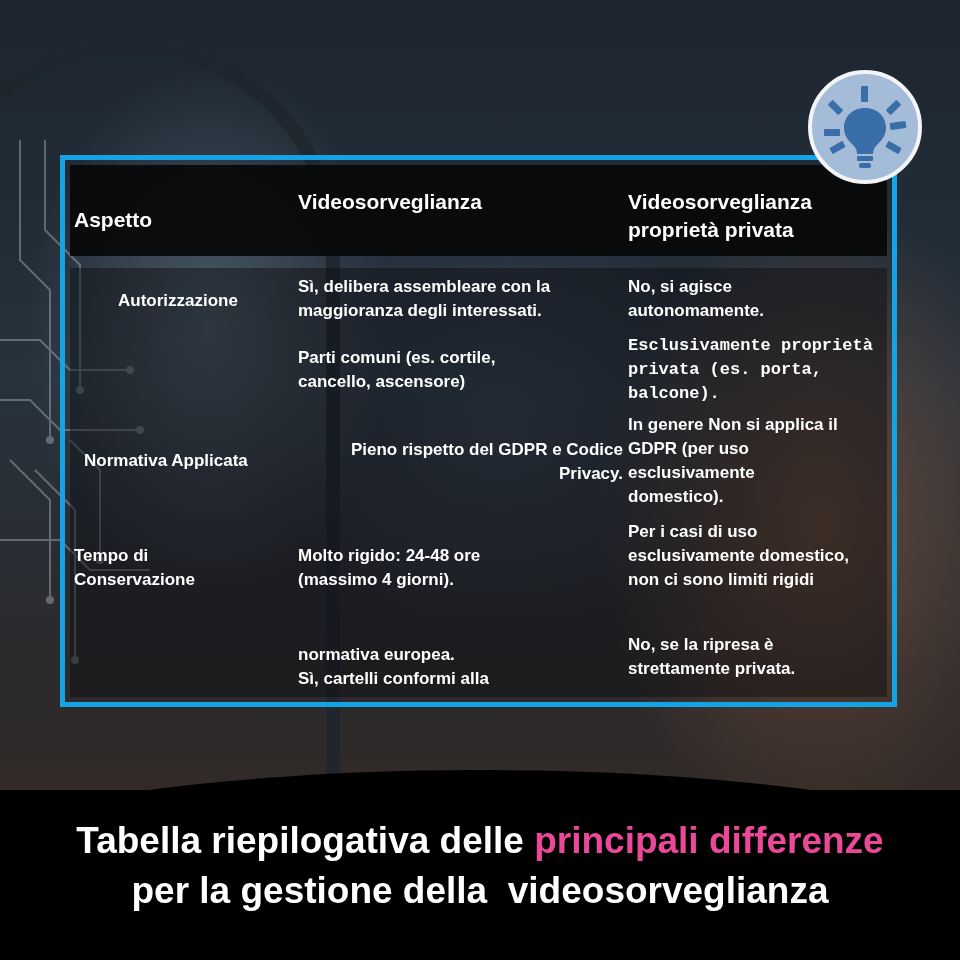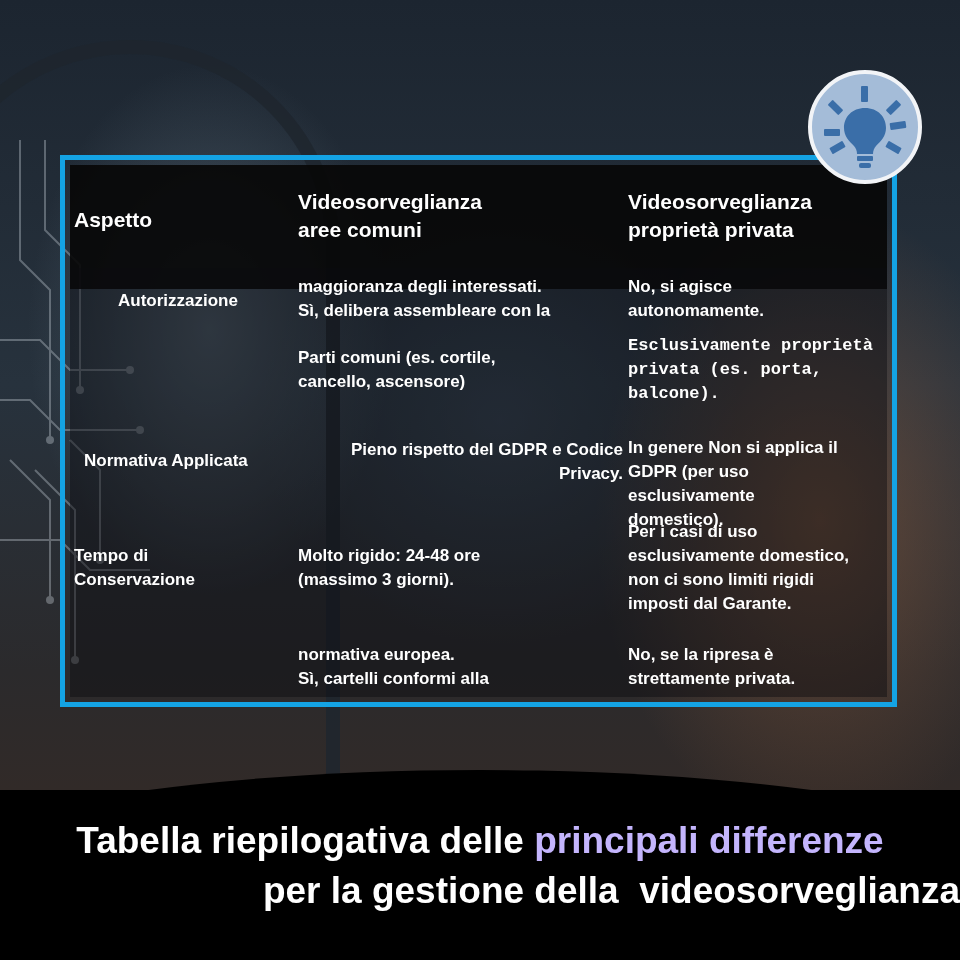--- a/index.html
+++ b/index.html
@@ -29,21 +29,21 @@
       background: #000; border-radius: 50% 50% 0 0 / 30% 30% 0 0;
     }
     .bottom-band {
       position: absolute; left: 0; top: 790px; width: 960px; height: 170px; background: #000;
     }
     .table-frame {
       position: absolute; left: 60px; top: 155px; width: 837px; height: 552px;
       border: 5px solid #14a3e4; box-sizing: border-box;
     }
     .table-header {
-      position: absolute; left: 5px; top: 5px; right: 5px; height: 124px;
+      position: absolute; left: 5px; top: 5px; right: 5px; height: 91px;
       background: rgba(8,8,8,0.92);
     }
     .table-body {
       position: absolute; left: 5px; top: 108px; right: 5px; bottom: 5px;
       background: rgba(10,12,16,0.45);
     }
     .hcell {
       position: absolute; color: #fff; font-weight: bold; font-size: 21px; line-height: 28px;
     }
     .cell {
@@ -53,21 +53,21 @@
     .c1 { left: 228px; width: 325px; }
     .c2 { left: 558px; width: 275px; }
     .icon-badge {
       position: absolute; left: 808px; top: 70px; width: 114px; height: 114px;
       border-radius: 50%; background: #a4bcd8; border: 4px solid #f2f4f7; box-sizing: border-box;
     }
     .title {
       position: absolute; left: 0; top: 816px; width: 960px; text-align: center;
       color: #fff; font-weight: bold; font-size: 37px; line-height: 50px;
     }
-    .accent { color: #c4b5fd; }
+    .accent { color: #ec4899; }
   </style>
 </head>
 <body>
 
 <div class="bg"></div>
 <div class="arch"></div>
 
 <svg class="circuit" viewBox="0 0 150 560">
   <g stroke="#cfd8e0" stroke-width="2" fill="none">
     <path d="M20 0 V120 L50 150 V300"></path>
@@ -93,36 +93,35 @@
 <div class="bottom-curve"></div>
 <div class="bottom-band"></div>
 
 <div class="table-frame">
   <div class="table-header">
     <div class="hcell c0" style="top:41px;">
       <span>Aspetto</span>
     </div>
     <div class="hcell c1" style="top:23px;">
       <div>Videosorveglianza</div>
-      <div>aree comuni</div>
     </div>
     <div class="hcell c2" style="top:23px;">
       <div>Videosorveglianza</div>
       <div>proprietà privata</div>
     </div>
   </div>
 
   <div class="table-body">
 
     <div class="cell c0" style="top:21px;margin-left:44px;">
       <div>Autorizzazione</div>
     </div>
     <div class="cell c1" style="top:7px;">
+      <div>Sì, delibera assembleare con la</div>
       <div>maggioranza degli interessati.</div>
-      <div>Sì, delibera assembleare con la</div>
     </div>
     <div class="cell c2" style="top:7px;">
       <div>No, si agisce</div>
       <div>autonomamente.</div>
     </div>
 
     <div class="cell c1" style="top:78px;">
       <div>Parti comuni (es. cortile,</div>
       <div>cancello, ascensore)</div>
     </div>
@@ -132,47 +131,46 @@
       <div>balcone).</div>
     </div>
 
     <div class="cell c0" style="top:181px;margin-left:10px;">
       <div>Normativa Applicata</div>
     </div>
     <div class="cell c1" style="top:170px;text-align:right;">
       <div>Pieno rispetto del GDPR e Codice</div>
       <div>Privacy.</div>
     </div>
-    <div class="cell c2" style="top:145px;margin-top:23px;">
+    <div class="cell c2" style="top:145px;">
       <div>In genere Non si applica il</div>
       <div>GDPR (per uso</div>
       <div>esclusivamente</div>
       <div>domestico).</div>
     </div>
 
     <div class="cell c0" style="top:276px;">
       <div>Tempo di</div>
       <div>Conservazione</div>
     </div>
     <div class="cell c1" style="top:276px;">
       <div>Molto rigido: 24-48 ore</div>
-      <div>(massimo 3 giorni).</div>
+      <div>(massimo 4 giorni).</div>
     </div>
     <div class="cell c2" style="top:252px;">
       <div>Per i casi di uso</div>
       <div>esclusivamente domestico,</div>
       <div>non ci sono limiti rigidi</div>
-      <div>imposti dal Garante.</div>
     </div>
 
     <div class="cell c1" style="top:375px;">
       <div>normativa europea.</div>
       <div>Sì, cartelli conformi alla</div>
     </div>
-    <div class="cell c2" style="top:375px;">
+    <div class="cell c2" style="top:365px;">
       <div>No, se la ripresa è</div>
       <div>strettamente privata.</div>
     </div>
   </div>
 </div>
 
 <div class="icon-badge">
   <svg width="106" height="106" viewBox="0 0 106 106" style="position:absolute;left:0;top:0;">
     <g fill="#3a6ea8">
       <rect x="49" y="12" width="7" height="16" rx="1"></rect>
@@ -186,14 +184,14 @@
       <rect x="45" y="82" width="16" height="5" rx="1"></rect>
       <rect x="47" y="89" width="12" height="5" rx="2"></rect>
     </g>
   </svg>
 </div>
 
 <div class="title">
   <div>
     <span>Tabella riepilogativa delle </span><span class="accent">principali differenze</span>
   </div>
-  <div style="white-space:pre;text-align:right;">per la gestione della  videosorveglianza</div>
+  <div style="white-space:pre;">per la gestione della  videosorveglianza</div>
 </div>
 
 </body></html>

